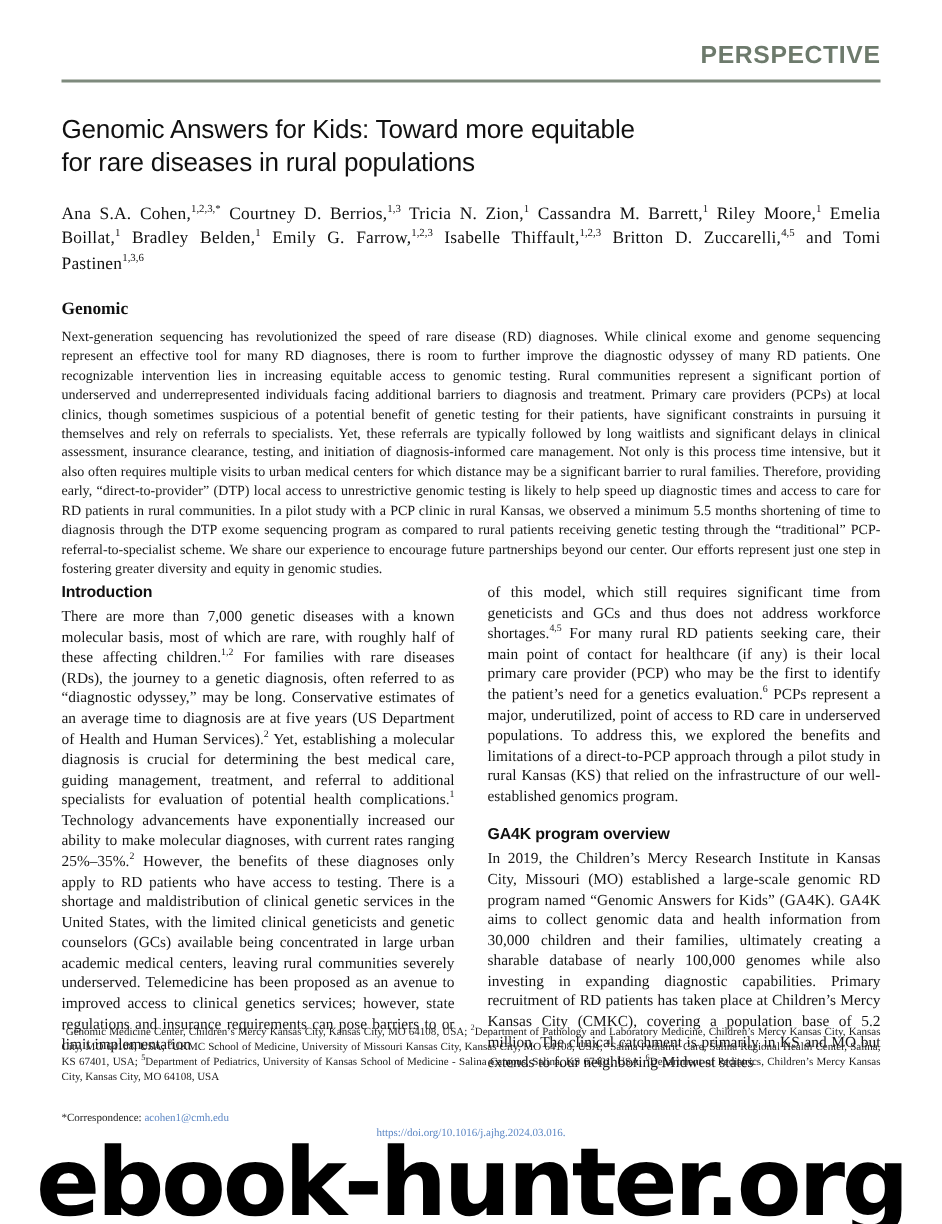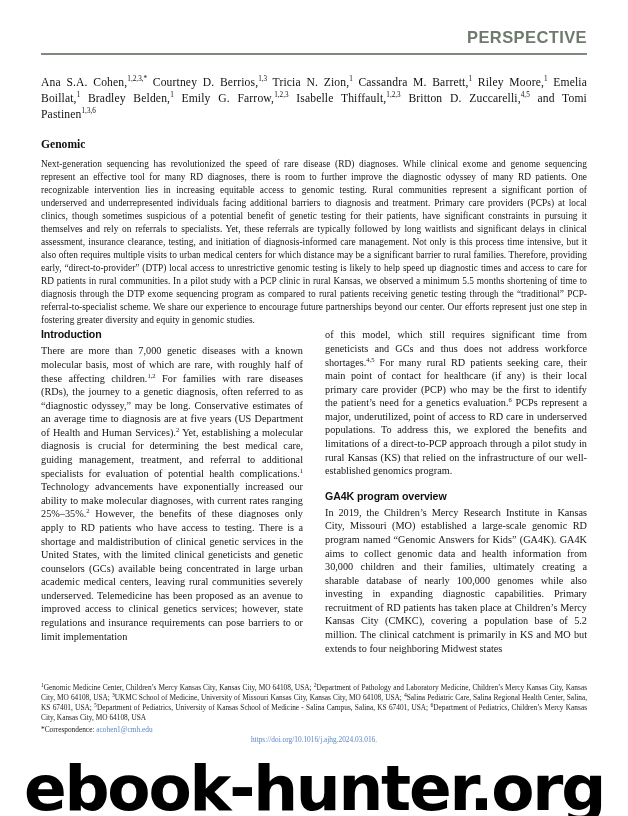--- a/index.html
+++ b/index.html
@@ -140,21 +140,21 @@
   }
   .fn-text sup {
     font-size: 5.6px;
     vertical-align: super;
     line-height: 0;
   }
   .fn-corr {
     font-size: 7.35px;
     line-height: 1.43;
     color: #1c1c1c;
-    margin-top: 2px;
+    margin-top: 17px;
   }
   .fn-link { color: #5b86c4; }
   .fn-doi {
     font-size: 7.35px;
     line-height: 1.43;
     color: #5b86c4;
     text-align: center;
   }
   .fn-copy {
     font-size: 7.35px;
@@ -249,20 +249,22 @@
 <body>
 
 <div class="page">
 
   <div class="hdr">
     <span class="hdr-label">PERSPECTIVE</span>
     <div class="hdr-rule"></div>
   </div>
 
   <div class="title">
+    <span class="tline">Genomic Answers for Kids: Toward more equitable</span>
+    <span class="tline">for rare diseases in rural populations</span>
   </div>
 
   <div class="authors">Ana S.A. Cohen,<sup>1,2,3,</sup><sup>*</sup> Courtney D. Berrios,<sup>1,3</sup> Tricia N. Zion,<sup>1</sup> Cassandra M. Barrett,<sup>1</sup> Riley Moore,<sup>1</sup> Emelia Boillat,<sup>1</sup> Bradley Belden,<sup>1</sup> Emily G. Farrow,<sup>1,2,3</sup> Isabelle Thiffault,<sup>1,2,3</sup> Britton D. Zuccarelli,<sup>4,5</sup> and Tomi Pastinen<sup>1,3,6</sup></div>
 
   <div class="sec-h">Genomic</div>
   <div class="summary">Next-generation sequencing has revolutionized the speed of rare disease (RD) diagnoses. While clinical exome and genome sequencing represent an effective tool for many RD diagnoses, there is room to further improve the diagnostic odyssey of many RD patients. One recognizable intervention lies in increasing equitable access to genomic testing. Rural communities represent a significant portion of underserved and underrepresented individuals facing additional barriers to diagnosis and treatment. Primary care providers (PCPs) at local clinics, though sometimes suspicious of a potential benefit of genetic testing for their patients, have significant constraints in pursuing it themselves and rely on referrals to specialists. Yet, these referrals are typically followed by long waitlists and significant delays in clinical assessment, insurance clearance, testing, and initiation of diagnosis-informed care management. Not only is this process time intensive, but it also often requires multiple visits to urban medical centers for which distance may be a significant barrier to rural families. Therefore, providing early, “direct-to-provider” (DTP) local access to unrestrictive genomic testing is likely to help speed up diagnostic times and access to care for RD patients in rural communities. In a pilot study with a PCP clinic in rural Kansas, we observed a minimum 5.5 months shortening of time to diagnosis through the DTP exome sequencing program as compared to rural patients receiving genetic testing through the “traditional” PCP-referral-to-specialist scheme. We share our experience to encourage future partnerships beyond our center. Our efforts represent just one step in fostering greater diversity and equity in genomic studies.</div>
 
   <div class="cols">
 
     <div class="col">

